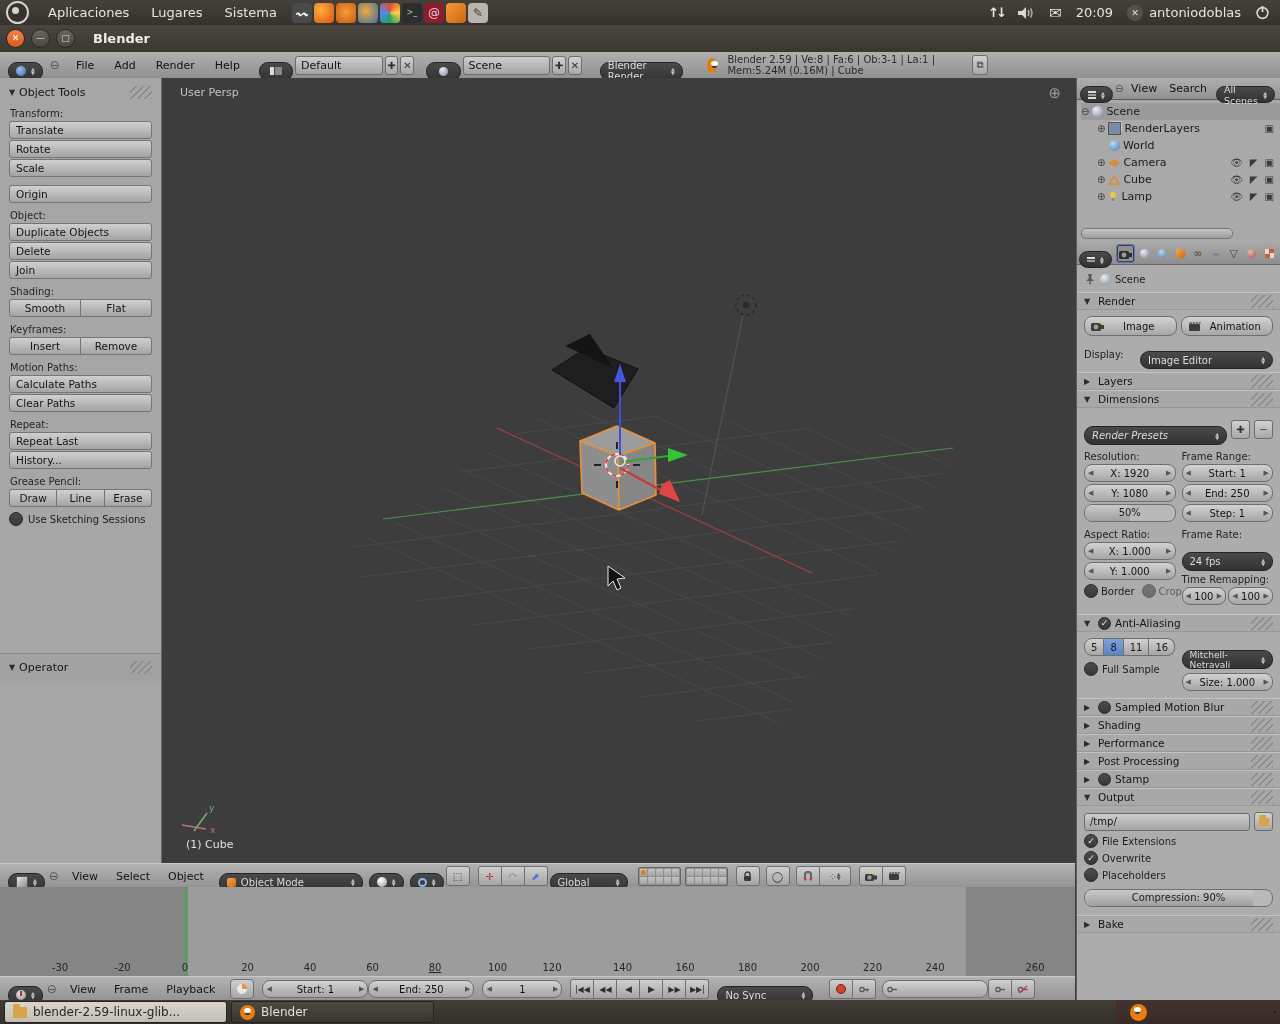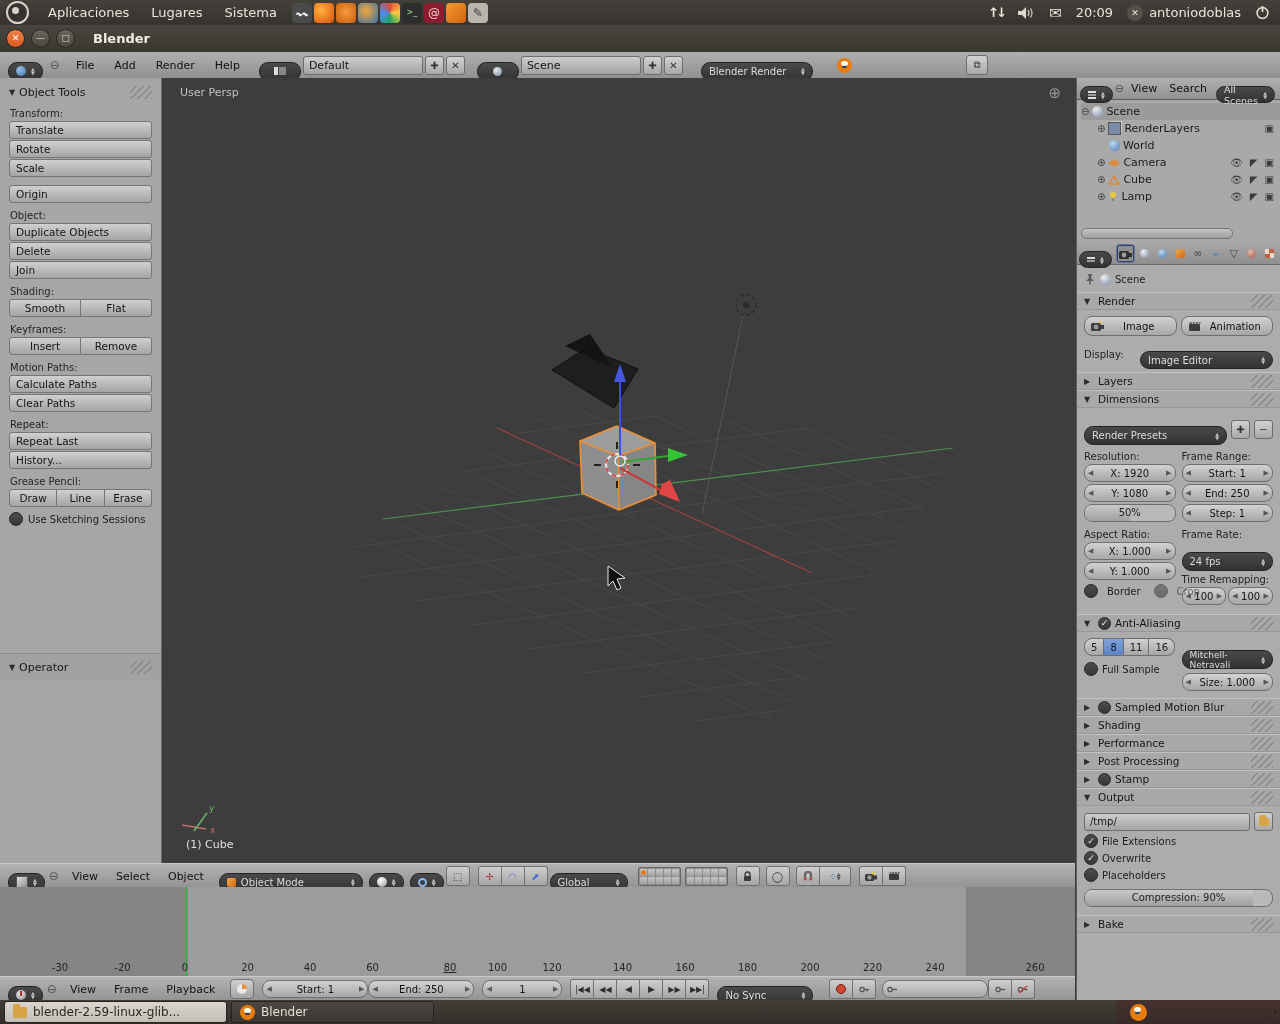--- a/index.html
+++ b/index.html
@@ -185,20 +185,21 @@
     <span class="sqbtn">✚</span>
     <span class="sqbtn">✕</span>
     <span class="ddrop" style="margin-left:16px;width:96px;">
       <span style="font-size:10px;">Blender Render</span>
       <span class="updn" style="margin-left:auto;">
           <span>▲</span>
           <span>▼</span>
         </span>
     </span>
     <span class="blender-ico" style="margin-left:22px;"></span>
+    <span class="stats">Blender 2.59 | Ve:8 | Fa:6 | Ob:3-1 | La:1 | Mem:5.24M (0.16M) | Cube</span>
     <span class="sqbtn" style="margin-left:auto;margin-right:292px;width:20px;height:18px;">⧉</span>
   </div>
 
   <div class="abs toolshelf">
     <div class="shelf-inner">
       <div class="phdr">
         <span class="caret">▼</span>
         <span>Object Tools</span>
         <span class="grip"></span>
       </div>
@@ -458,21 +459,21 @@
   <div class="abs timeline">
     <div class="tl-range"></div>
     <div class="tl-playhead"></div>
     <div id="ruler" style="position:absolute;inset:0;">
         <span class="tick" style="left: 60px;">-30</span>
         <span class="tick" style="left: 122.5px;">-20</span>
         <span class="tick" style="left: 185px;">0</span>
         <span class="tick" style="left: 247.5px;">20</span>
         <span class="tick" style="left: 310px;">40</span>
         <span class="tick" style="left: 372.5px;">60</span>
-        <span class="tick" style="left: 450px; text-decoration: underline;">80</span>
+        <span class="tick" style="left: 435px; text-decoration: underline;">80</span>
         <span class="tick" style="left: 497.5px;">100</span>
         <span class="tick" style="left: 552px;">120</span>
         <span class="tick" style="left: 622.5px;">140</span>
         <span class="tick" style="left: 685px;">160</span>
         <span class="tick" style="left: 747.5px;">180</span>
         <span class="tick" style="left: 810px;">200</span>
         <span class="tick" style="left: 872.5px;">220</span>
         <span class="tick" style="left: 935px;">240</span>
         <span class="tick" style="left: 1035px;">260</span>
       </div>
@@ -742,21 +743,21 @@
         <span class="caret">▶</span>
           <span>Layers</span>
           <span class="grip"></span>
       </div>
 
       <div class="pnl-hd">
         <span class="caret">▼</span>
           <span>Dimensions</span>
           <span class="grip"></span>
       </div>
-      <div class="prow" style="margin-top:6px;">
+      <div class="prow" style="margin-top:6px;font-style:italic;">
         <span class="ddrop" style="flex:1;height:17px;">
           <span style="font-size:10px;">Render Presets</span>
           <span class="updn" style="margin-left:auto;">
               <span>▲</span>
               <span>▼</span>
             </span>
         </span>
         <span class="sqbtn">✚</span>
         <span class="sqbtn">−</span>
       </div>
@@ -803,21 +804,21 @@
           <div class="nfield" style="margin-bottom:2px;">
               <span class="arr">◀</span>
               <span class="val">X: 1.000</span>
               <span class="arr">▶</span>
             </div>
           <div class="nfield" style="margin-bottom:4px;">
               <span class="arr">◀</span>
               <span class="val">Y: 1.000</span>
               <span class="arr">▶</span>
             </div>
-          <div class="prow" style="gap:9px;">
+          <div class="prow" style="gap:3px;">
             <span class="cbx"></span>
             <span>Border</span>
             <span class="cbx" style="opacity:.55;margin-left:4px;"></span>
             <span style="opacity:.55;">Crop</span>
           </div>
         </div>
         <div>
           <div class="plabel">Frame Rate:</div>
           <div class="ddrop" style="height:17px;margin-bottom:3px;">
             <span style="font-size:10px;">24 fps</span>

